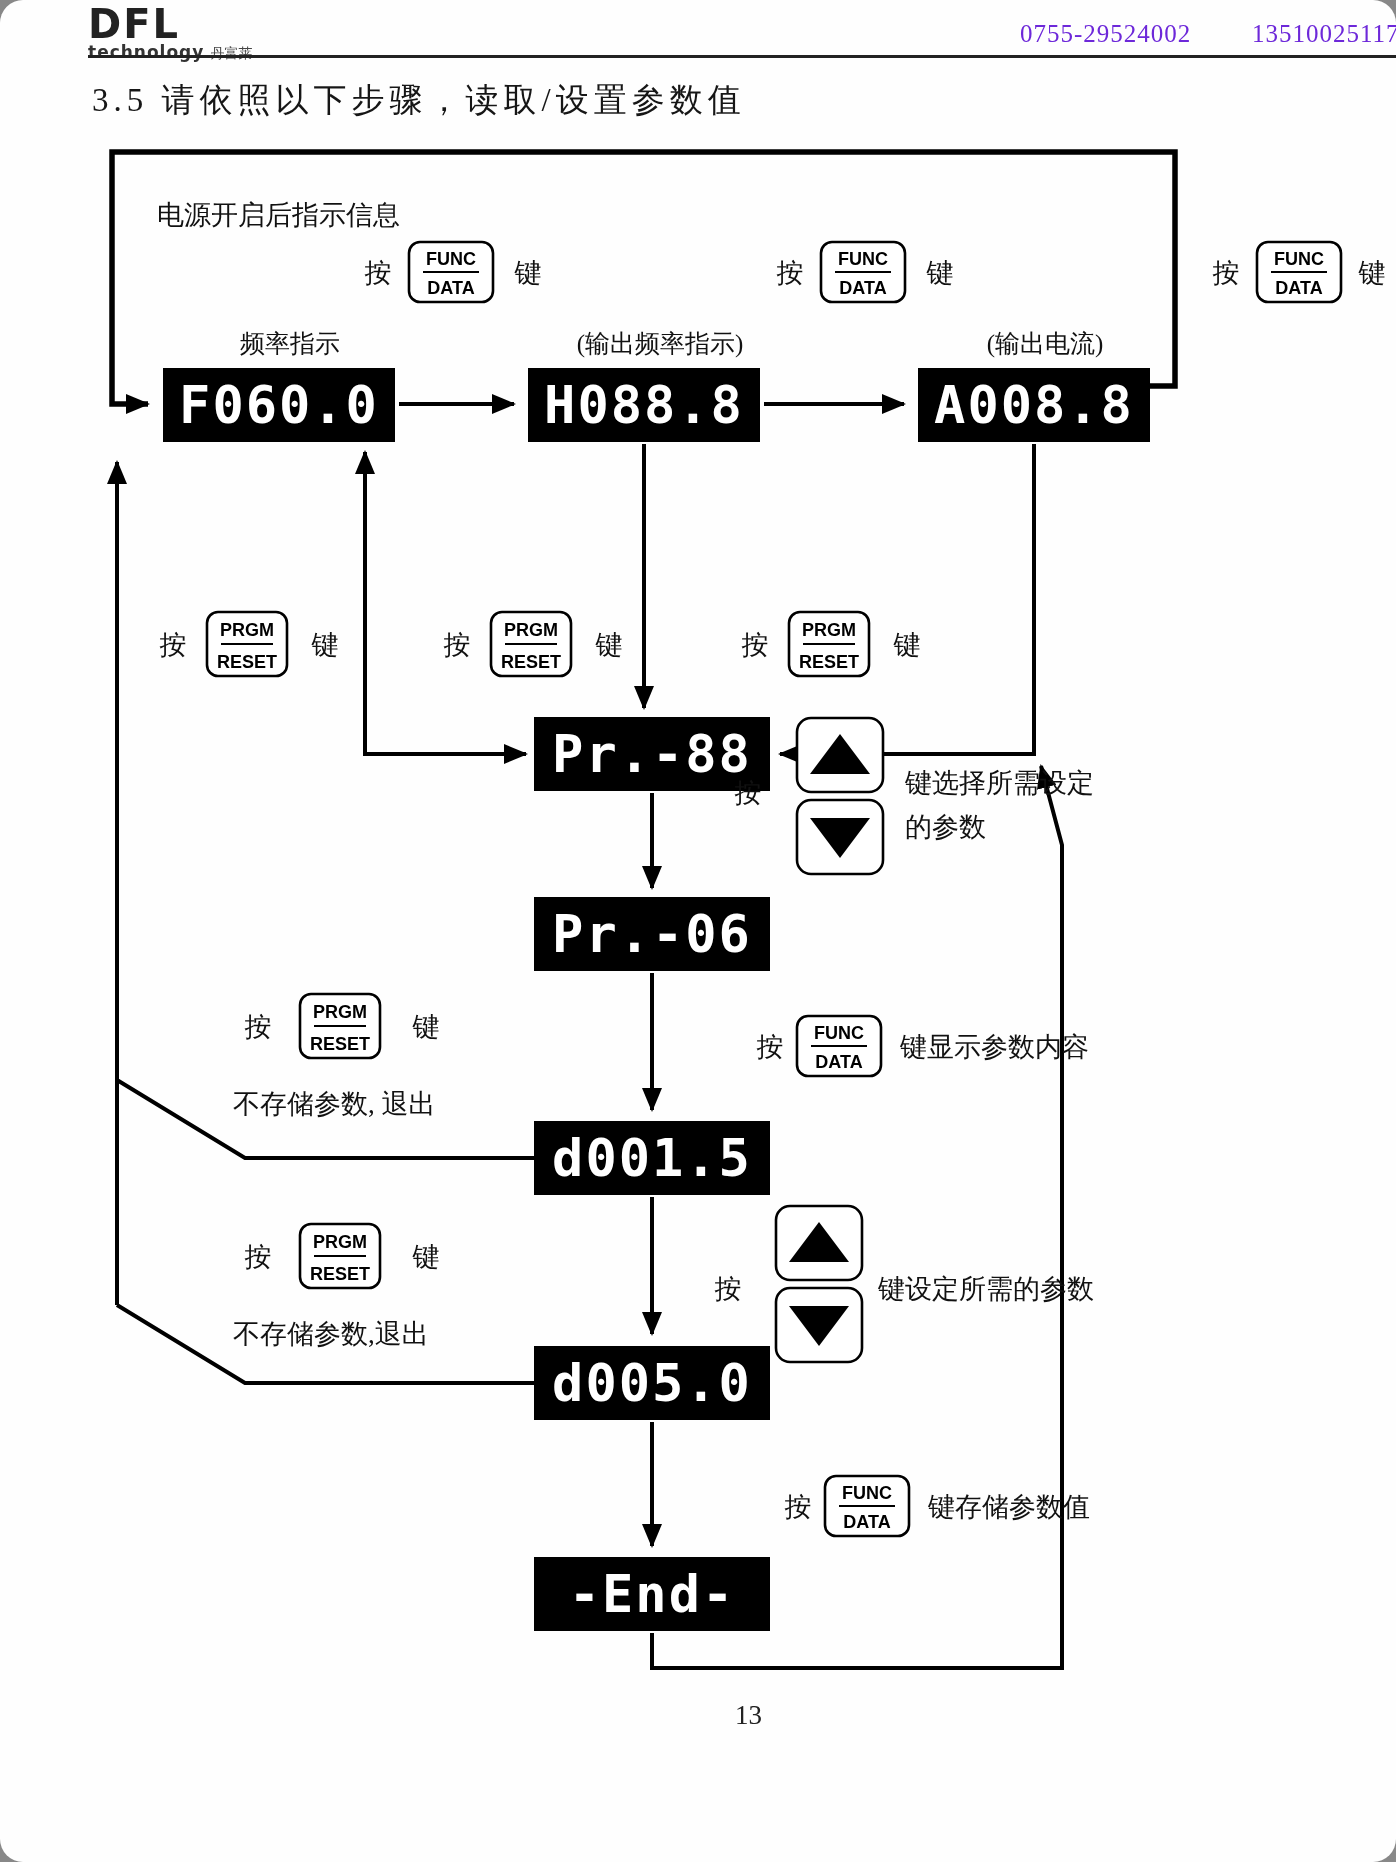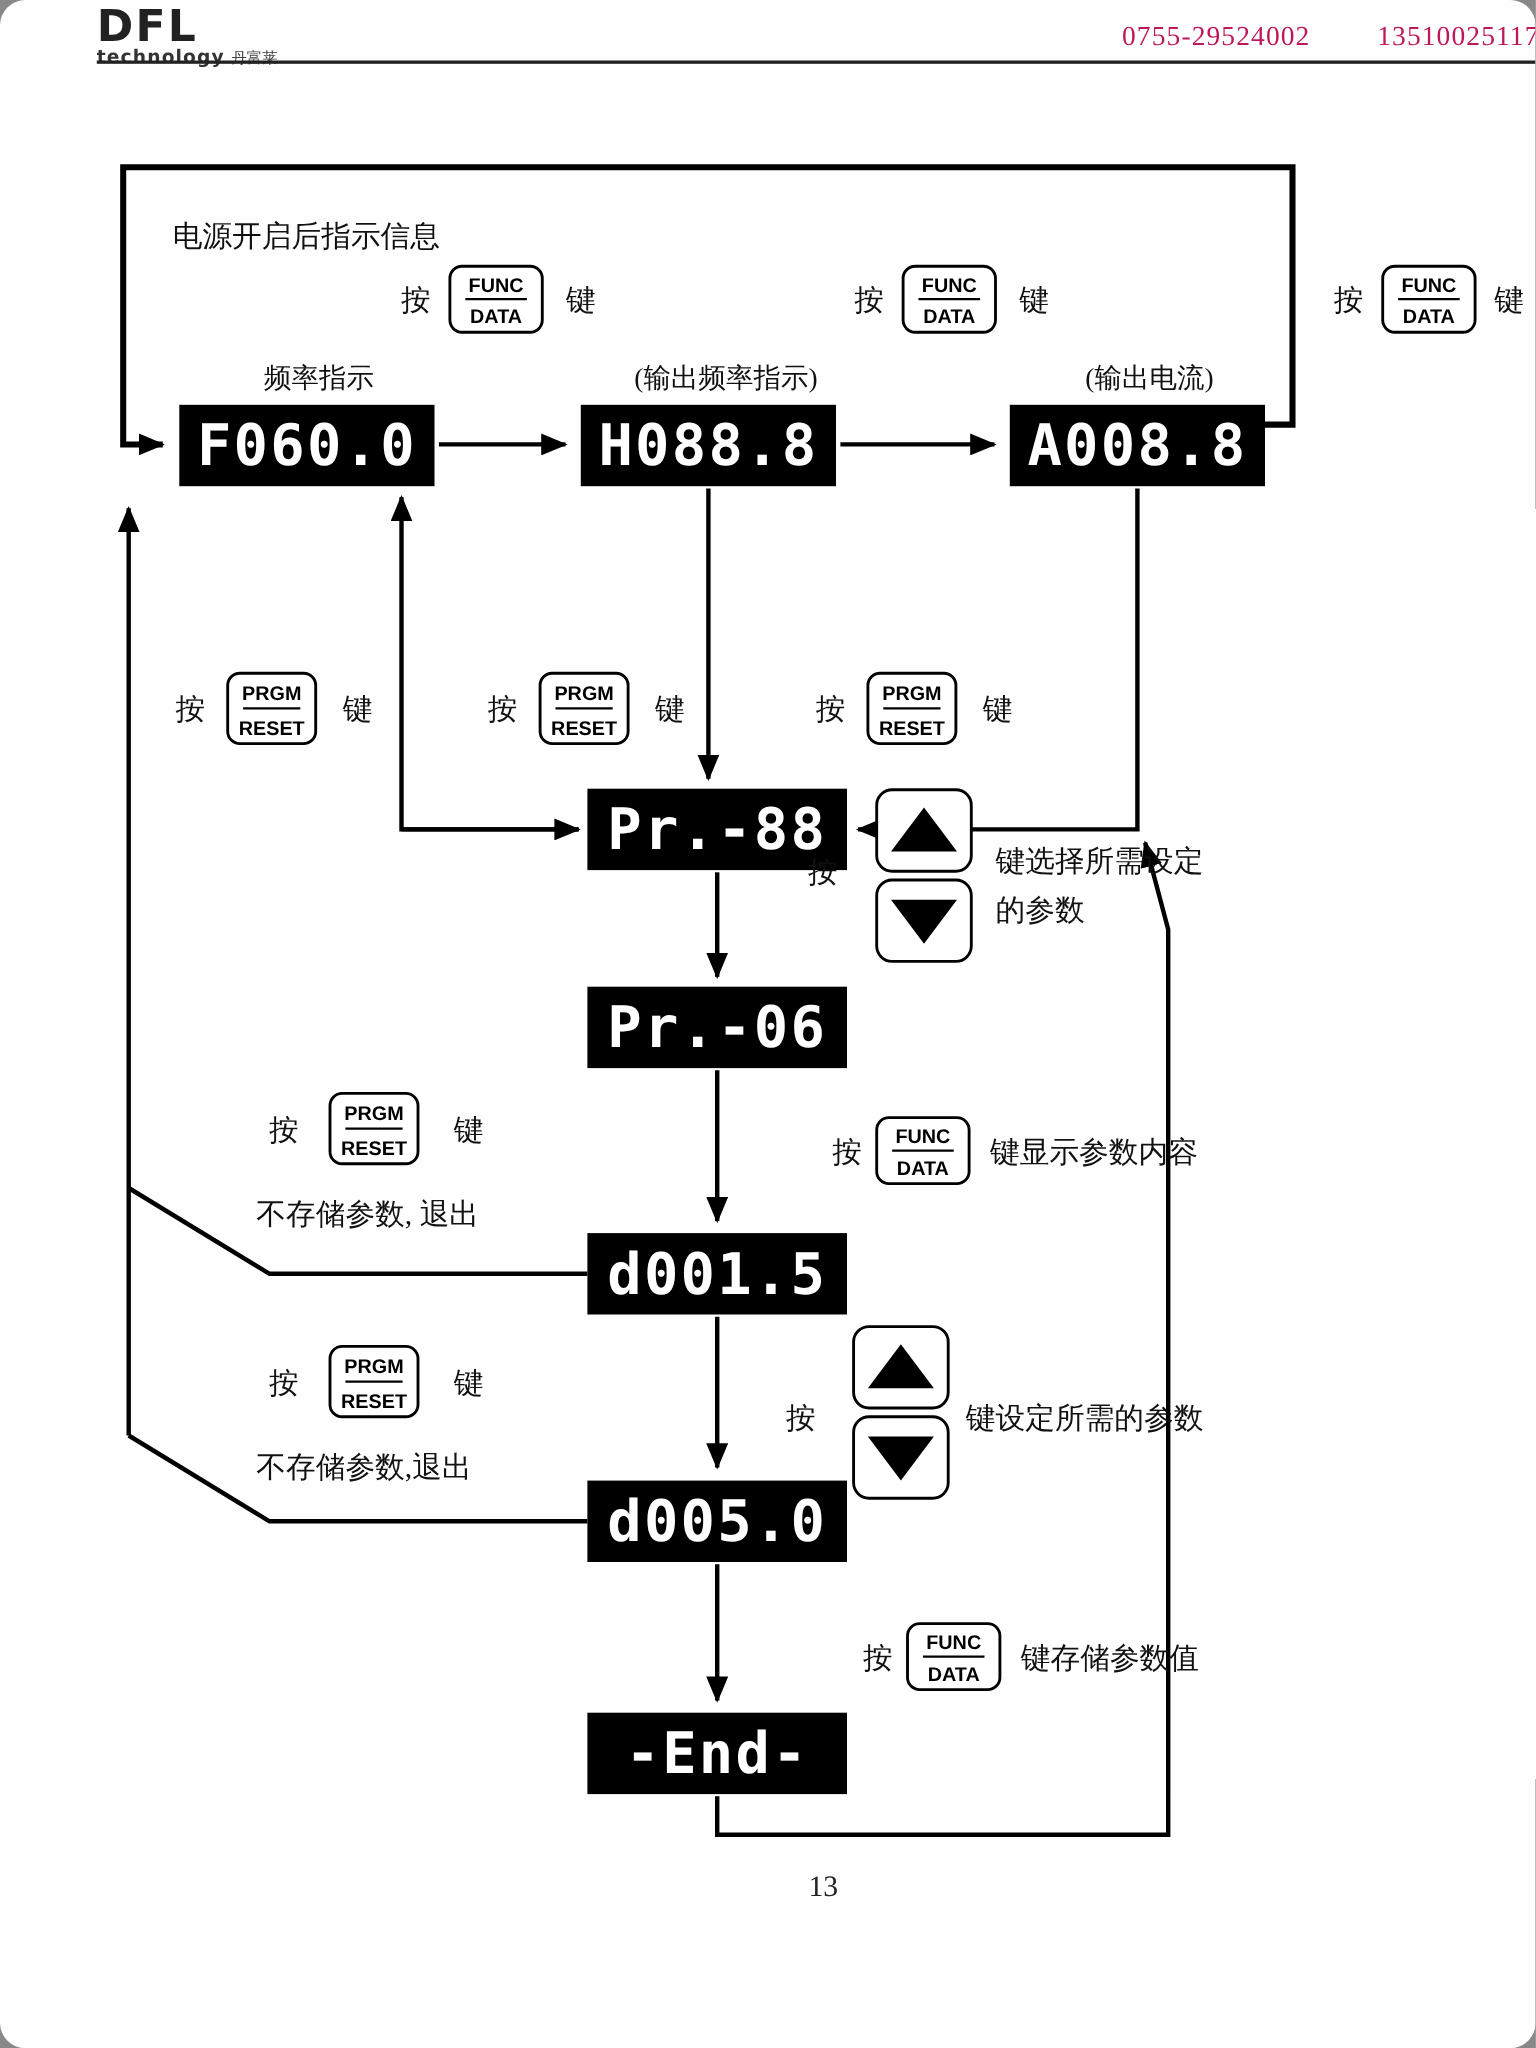--- a/index.html
+++ b/index.html
@@ -5,21 +5,21 @@
   html,body{margin:0;padding:0;background:#888;}
   .page{
     position:relative;width:1396px;height:1862px;background:#fefefe;
     margin:0 auto;overflow:hidden;
     font-family:"Liberation Serif","DejaVu Serif",serif;color:#111;border-radius:23px;
   }
   .abs{position:absolute;}
   .logo-main{font-family:"DejaVu Sans",sans-serif;font-weight:900;font-size:40px;letter-spacing:2px;line-height:.9;color:#222;}
   .logo-sub{font-family:"DejaVu Sans",sans-serif;font-weight:700;font-size:17px;color:#333;letter-spacing:1px;}
   .logo-cn{font-family:Liberation Serif, serif;font-size:14px;color:#444;margin-left:6px;}
-  .phone{font-size:25px;color:#be185d;letter-spacing:1px;}
+  .phone{font-size:25px;color:#6d28d9;letter-spacing:1px;}
   .rule{background:#222;height:3px;}
   .title{font-size:33px;letter-spacing:5px;color:#161616;}
   .pagenum{font-size:27px;color:#222;}
   svg text{font-family:"Liberation Serif","DejaVu Serif",serif;}
   svg .cjk{font-size:27px;fill:#111;}
   svg .cjk-s{font-size:25px;fill:#111;}
   svg .seg{font-family:"DejaVu Sans Mono",monospace;font-weight:bold;font-size:52px;fill:#fff;letter-spacing:2px;}
   svg .keytxt{font-family:"Liberation Sans","DejaVu Sans",sans-serif;font-weight:700;font-size:18px;fill:#000;}
   svg .flow{stroke:#000;stroke-width:4;fill:none;}
   svg .flow-thick{stroke:#000;stroke-width:5.5;fill:none;}
@@ -34,20 +34,21 @@
   <div class="abs" style="left:88px;top:6px;">
     <div class="logo-main">DFL</div>
     <div style="white-space:nowrap;">
       <span class="logo-sub">technology</span><span class="logo-cn">丹富莱</span>
     </div>
   </div>
   <div class="abs phone" style="left:1020px;top:20px;">0755-29524002</div>
   <div class="abs phone" style="left:1252px;top:20px;">13510025117</div>
   <div class="abs rule" style="left:88px;top:55px;width:1308px;"></div>
 
+  <div class="abs title" style="left:92px;top:78px;">3.5 请依照以下步骤，读取/设置参数值</div>
 
   <svg class="abs" style="left:0;top:0;" width="1396" height="1862" viewBox="0 0 1396 1862">
     <defs>
       <marker id="arr" markerUnits="userSpaceOnUse" markerWidth="26" markerHeight="20" refX="22" refY="10" orient="auto">
         <path d="M0,0 L24,10 L0,20 Z" fill="#000"></path>
       </marker>
     </defs>
 
     <path class="flow-thick" d="M 1150 386 L 1175 386 L 1175 152 L 112 152 L 112 404 L 148 404" marker-end="url(#arr)"></path>
     <text class="cjk" x="157" y="224">电源开启后指示信息</text>

